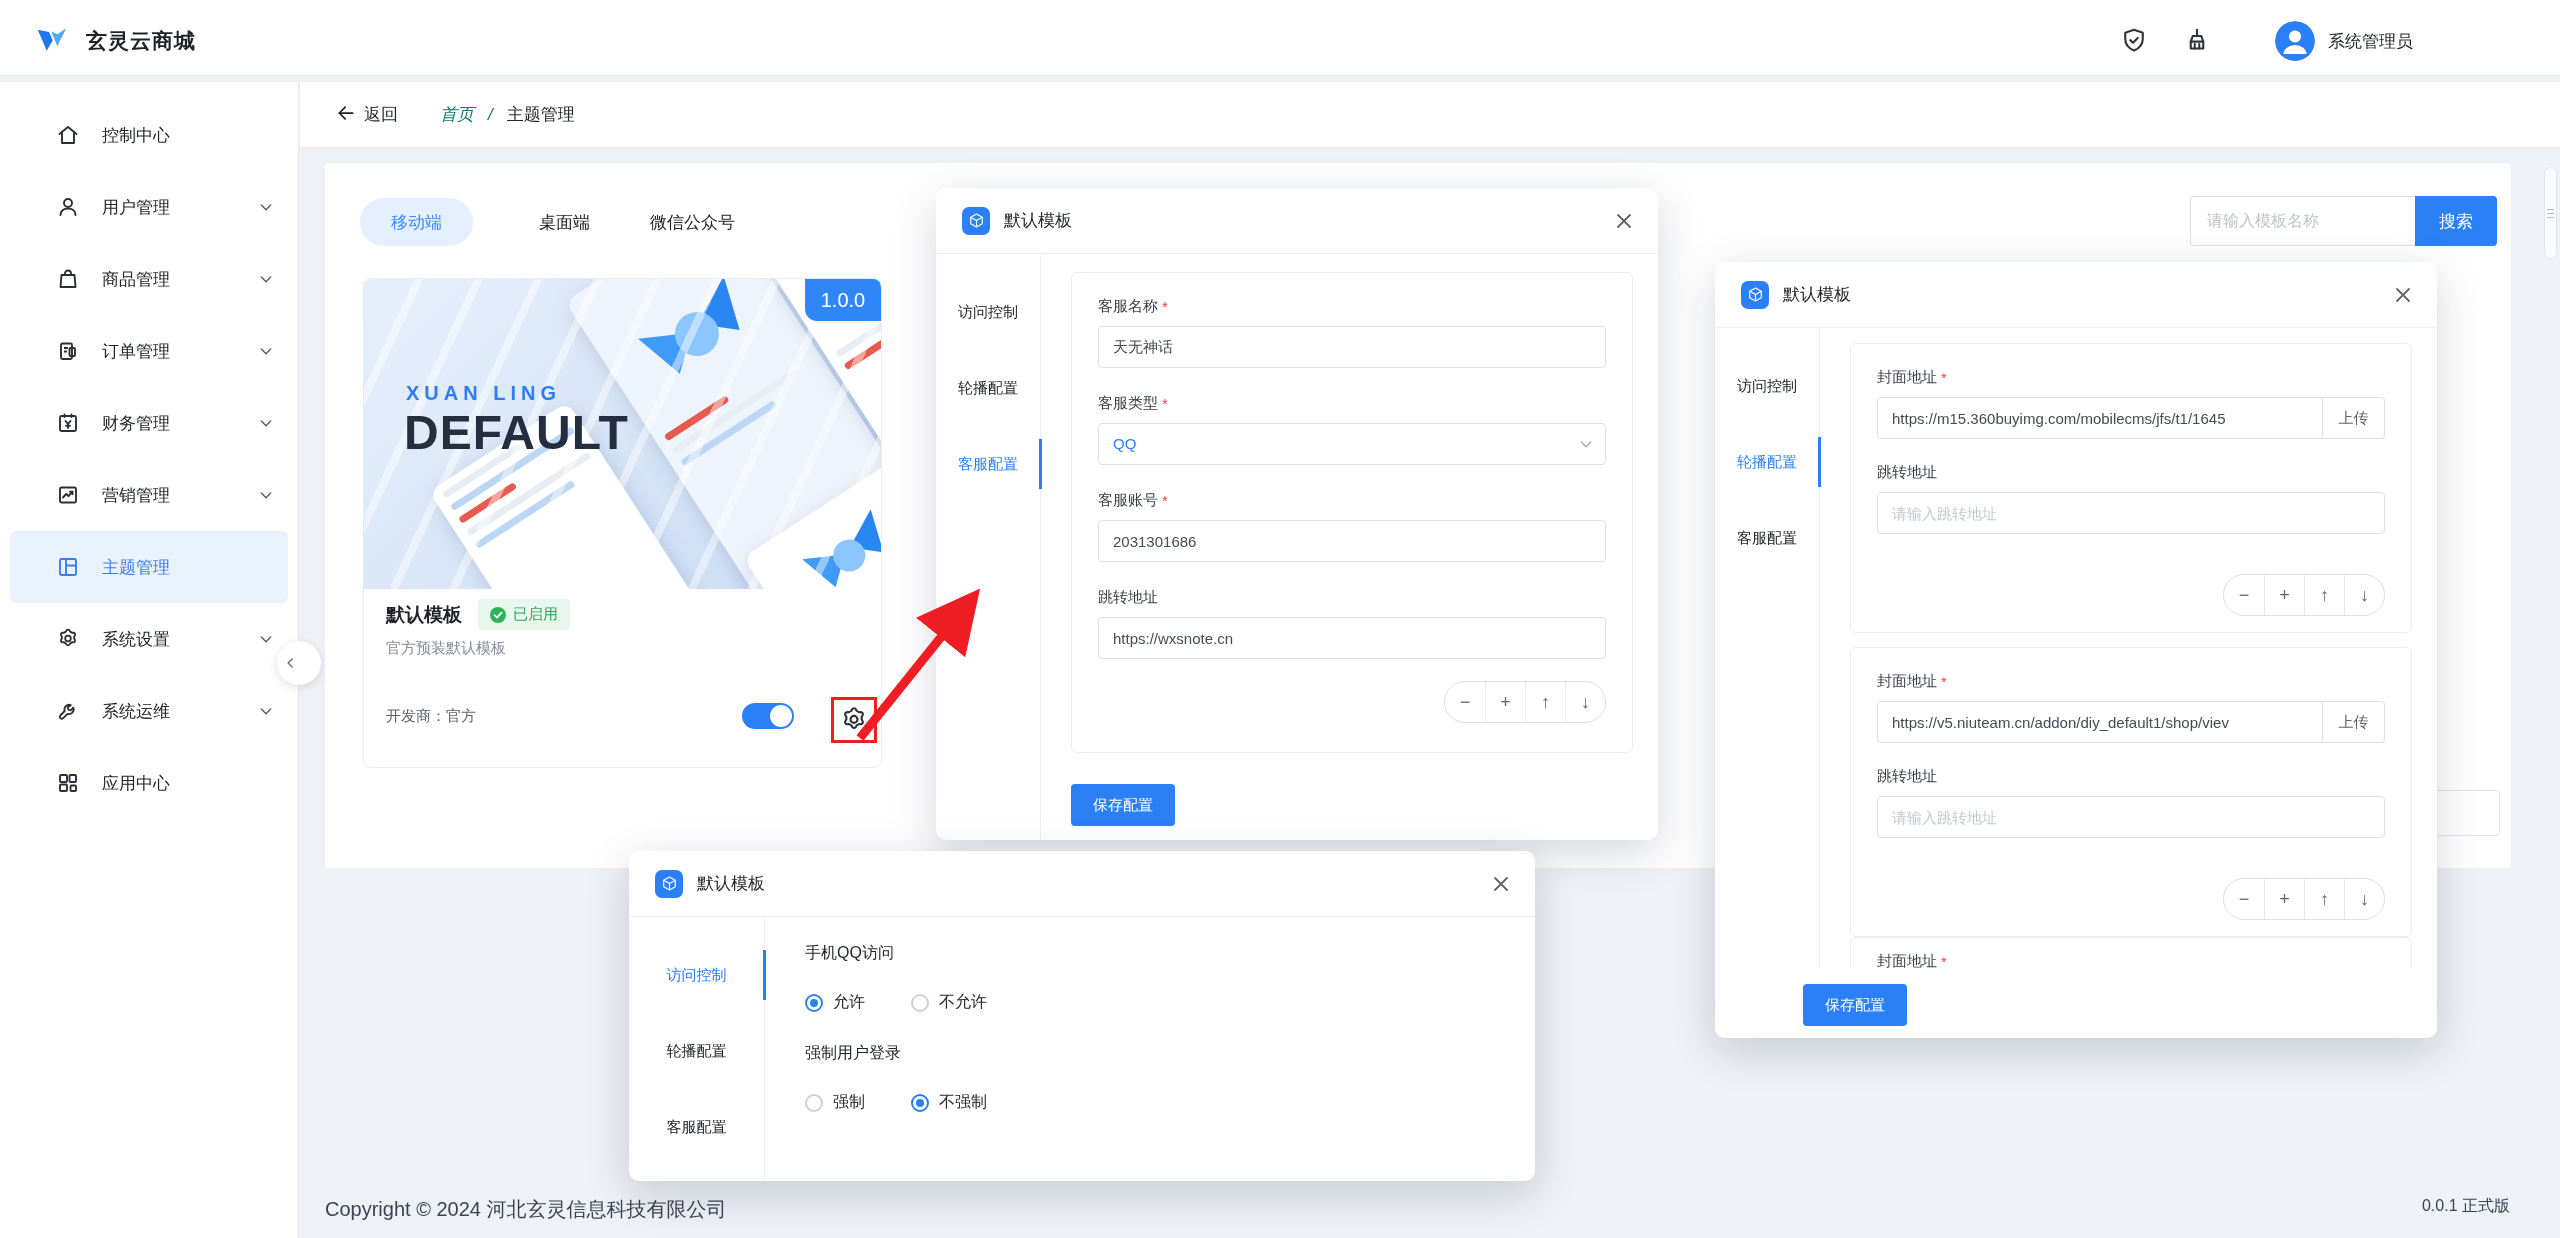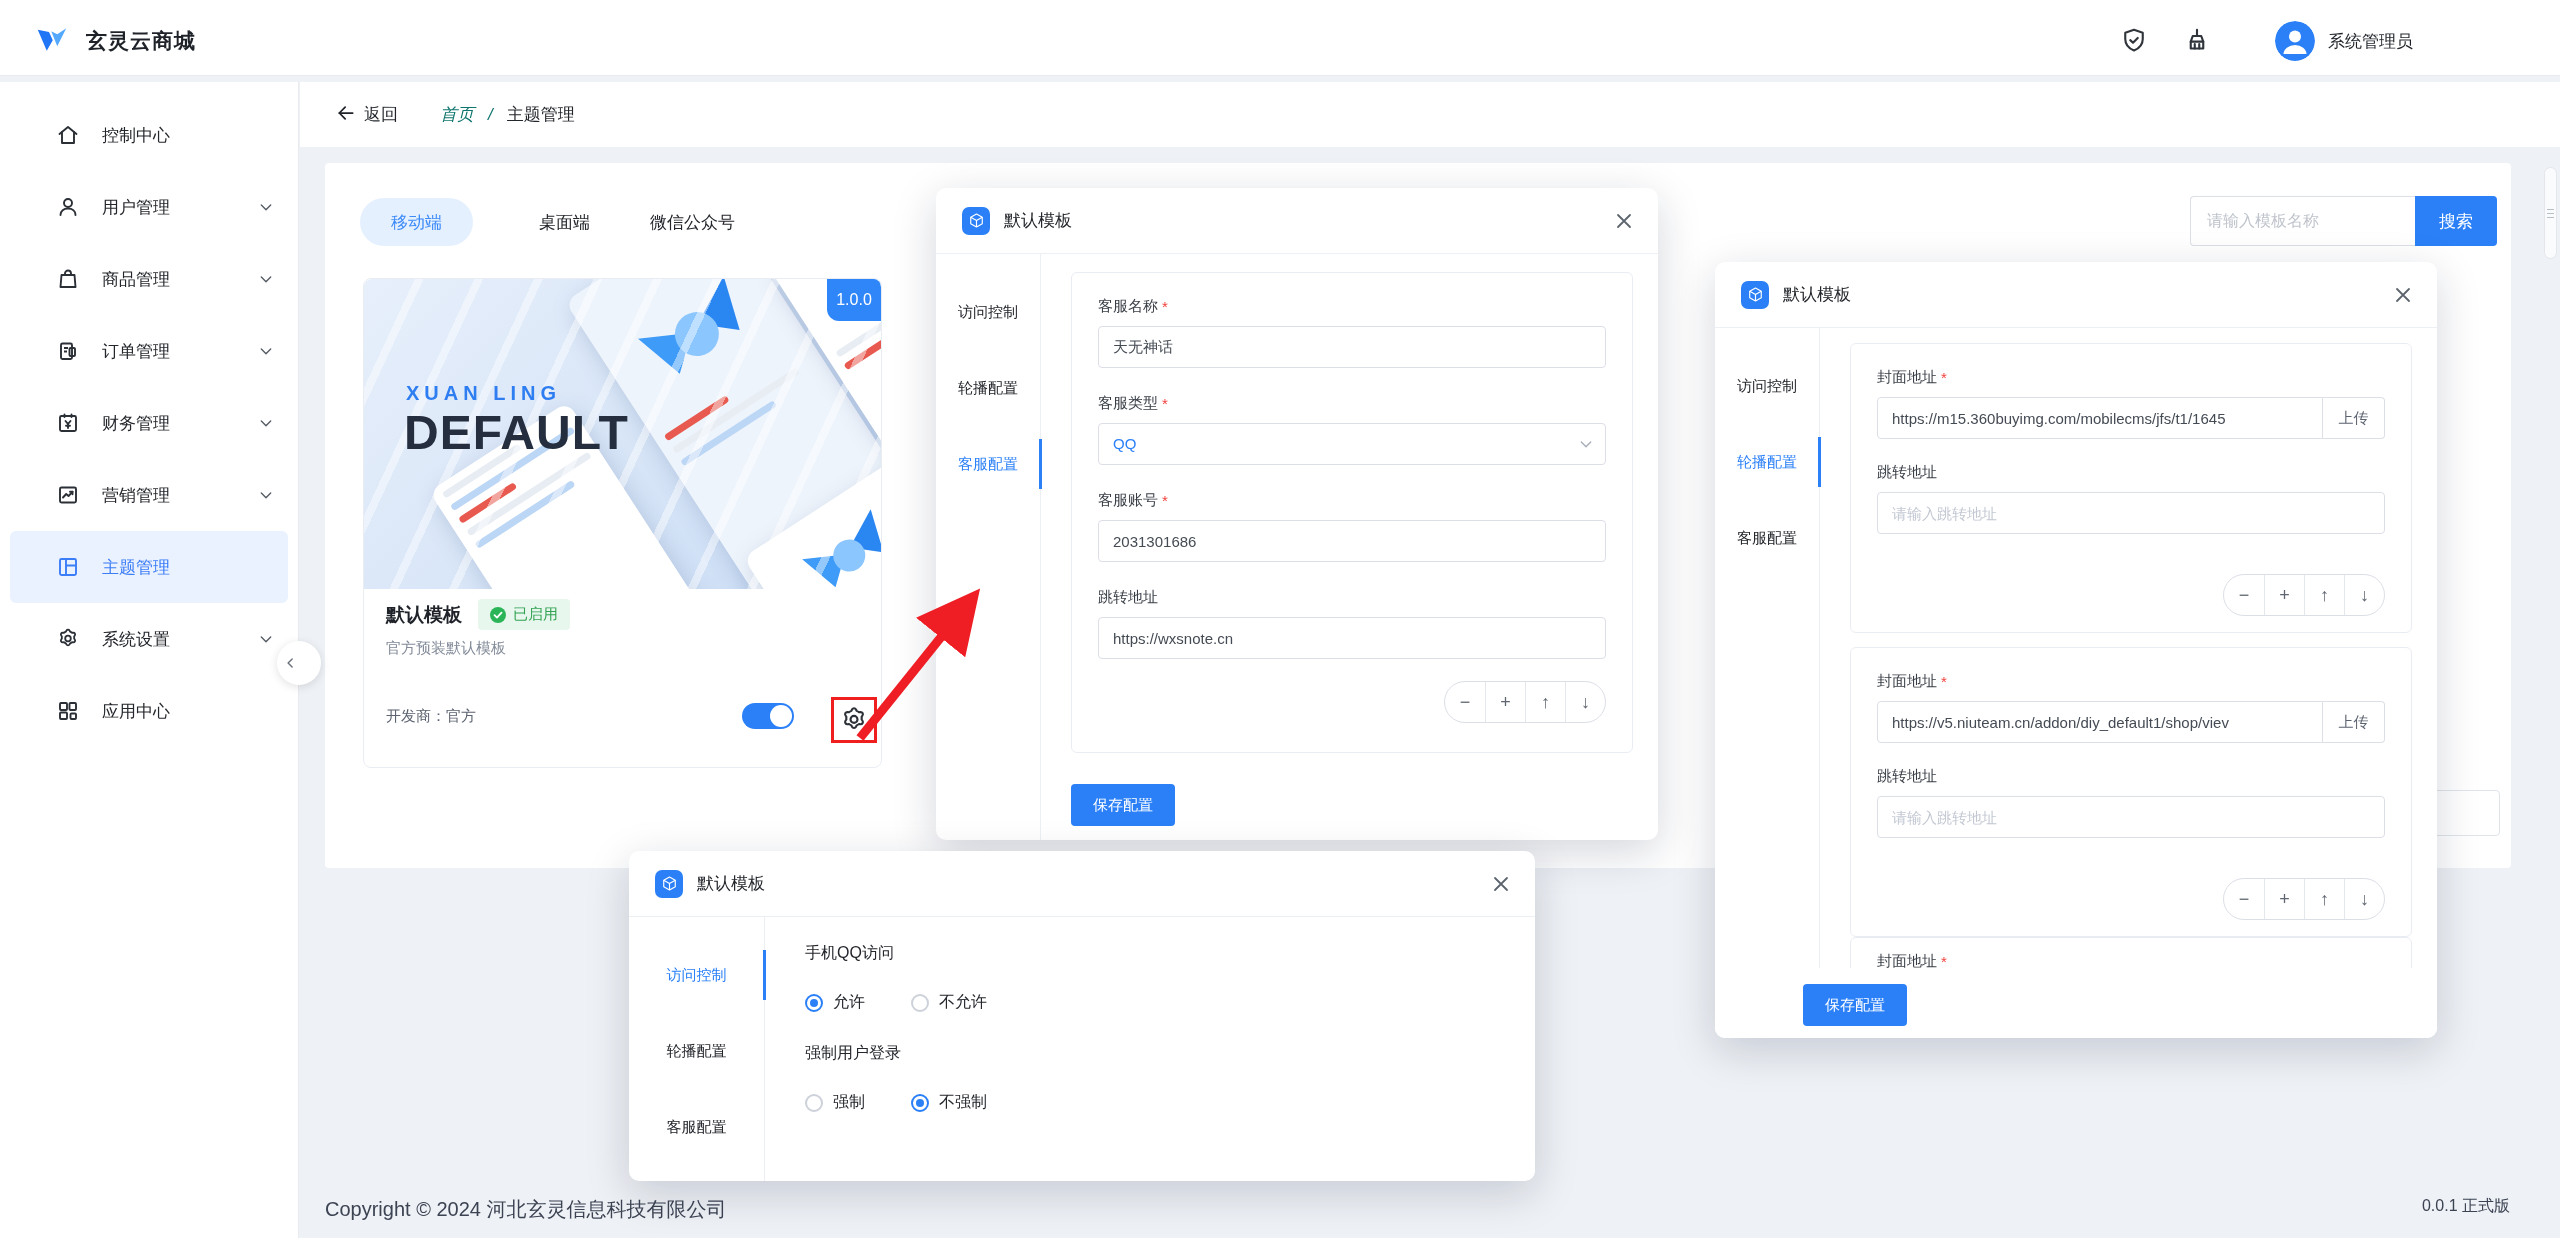--- a/index.html
+++ b/index.html
@@ -44,21 +44,21 @@
   
   .theme-card { left:38px; top:115px; width:519px; height:490px; border:1px solid #e9edf3; border-radius:8px; background:#fff; }
   .card-img { position:absolute; left:0; top:0; width:517px; height:310px; border-radius:8px 8px 0 0; background:linear-gradient(135deg,#e7effb 0%,#d7e5f7 55%,#c9dcf5 100%); overflow:hidden; }
   .stripes { position:absolute; inset:0; background:repeating-linear-gradient(115deg, rgba(255,255,255,0) 0 46px, rgba(255,255,255,.45) 46px 54px); }
   .ph { position:absolute; background:#fff; border-radius:12px; box-shadow:0 8px 22px rgba(70,100,150,.25); transform:rotate(-33deg); }
   .ph .bar { height:7px; background:#e8edf4; border-radius:4px; margin:8px 10px 0; }
   .ph .bar.red { background:#e85a4f; width:40%; }
   .ph .bar.blue { background:#bcd6f6; }
   .brand-top { position:absolute; left:42px; top:103px; color:#2e7ef2; font-size:20px; font-weight:700; letter-spacing:5px; }
   .brand-main { position:absolute; left:40px; top:126px; color:#252e3f; font-size:48px; font-weight:800; letter-spacing:1px; }
-  .ver-badge { position:absolute; right:0; top:0; width:54px; height:42px; background:#2f86f8; color:#fff; font-size:16px; display:flex; align-items:center; justify-content:center; border-radius:0 8px 0 12px;margin-left:16px; }
+  .ver-badge { position:absolute; right:0; top:0; width:76px; height:42px; background:#2f86f8; color:#fff; font-size:20px; display:flex; align-items:center; justify-content:center; border-radius:0 8px 0 12px;margin-left:16px; }
   .card-name-row { position:absolute; left:22px; top:320px; display:flex; align-items:center; gap:16px; }
   .card-name { font-size:19px; font-weight:700; color:#1f2329; }
   .status-badge { display:flex; align-items:center; gap:7px; background:#e8f7ee; border-radius:4px; padding:6px 12px; color:#33a352; font-size:15px; }
   .card-desc { position:absolute; left:22px; top:360px; font-size:15px; color:#838b99; }
   .dev-row { position:absolute; left:22px; top:428px; font-size:15px; color:#5c6370; }
   .toggle { position:absolute; left:378px; top:424px; width:52px; height:26px; border-radius:13px; background:#2b80f7; cursor:pointer; }
   .toggle .knob { position:absolute; right:2px; top:2px; width:22px; height:22px; border-radius:50%; background:#fff; }
   .gear-box { position:absolute; left:467px; top:418px; width:46px; height:46px; border:3px solid #f01f1f; display:flex; align-items:center; justify-content:center; cursor:pointer; }
 
   .ghost-input { left:2280px; top:790px; width:220px; height:46px; background:#fff; border:1px solid #e0e4ea; border-radius:4px; z-index:4; }
@@ -261,20 +261,33 @@
     </span>
     <span class="s-label">系统设置</span>
     <span class="chev">
       <svg viewBox="0 0 24 24" fill="none" stroke="currentColor" stroke-width="2.2" stroke-linecap="round" stroke-linejoin="round">
           <polyline points="5,9 12,16 19,9"></polyline>
         </svg>
     </span>
   </div>
   <div class="side-item">
     <span class="s-ico">
+      <svg viewBox="0 0 24 24" fill="none" stroke="currentColor" stroke-width="1.8" stroke-linecap="round" stroke-linejoin="round">
+          <path d="M14.8 6.2 a4.6 4.6 0 0 0-6.1 5.8 L4.2 16.5 a2 2 0 0 0 2.8 2.8 l4.5-4.5 a4.6 4.6 0 0 0 5.8-6.1 l-2.6 2.6 -2.3-.7 -.7-2.3 Z"></path>
+        </svg>
+    </span>
+    <span class="s-label">系统运维</span>
+    <span class="chev">
+      <svg viewBox="0 0 24 24" fill="none" stroke="currentColor" stroke-width="2.2" stroke-linecap="round" stroke-linejoin="round">
+          <polyline points="5,9 12,16 19,9"></polyline>
+        </svg>
+    </span>
+  </div>
+  <div class="side-item">
+    <span class="s-ico">
       <svg viewBox="0 0 24 24" fill="none" stroke="currentColor" stroke-width="1.9">
           <rect x="4" y="4" width="7" height="7" rx="1"></rect>
           <rect x="13.5" y="4" width="6.5" height="7" rx="1"></rect>
           <rect x="4" y="13.5" width="7" height="6.5" rx="1"></rect>
           <rect x="14.5" y="14.5" width="5.5" height="5.5" rx="1"></rect>
         </svg>
     </span>
     <span class="s-label">应用中心</span>
   </div>
 </div>

